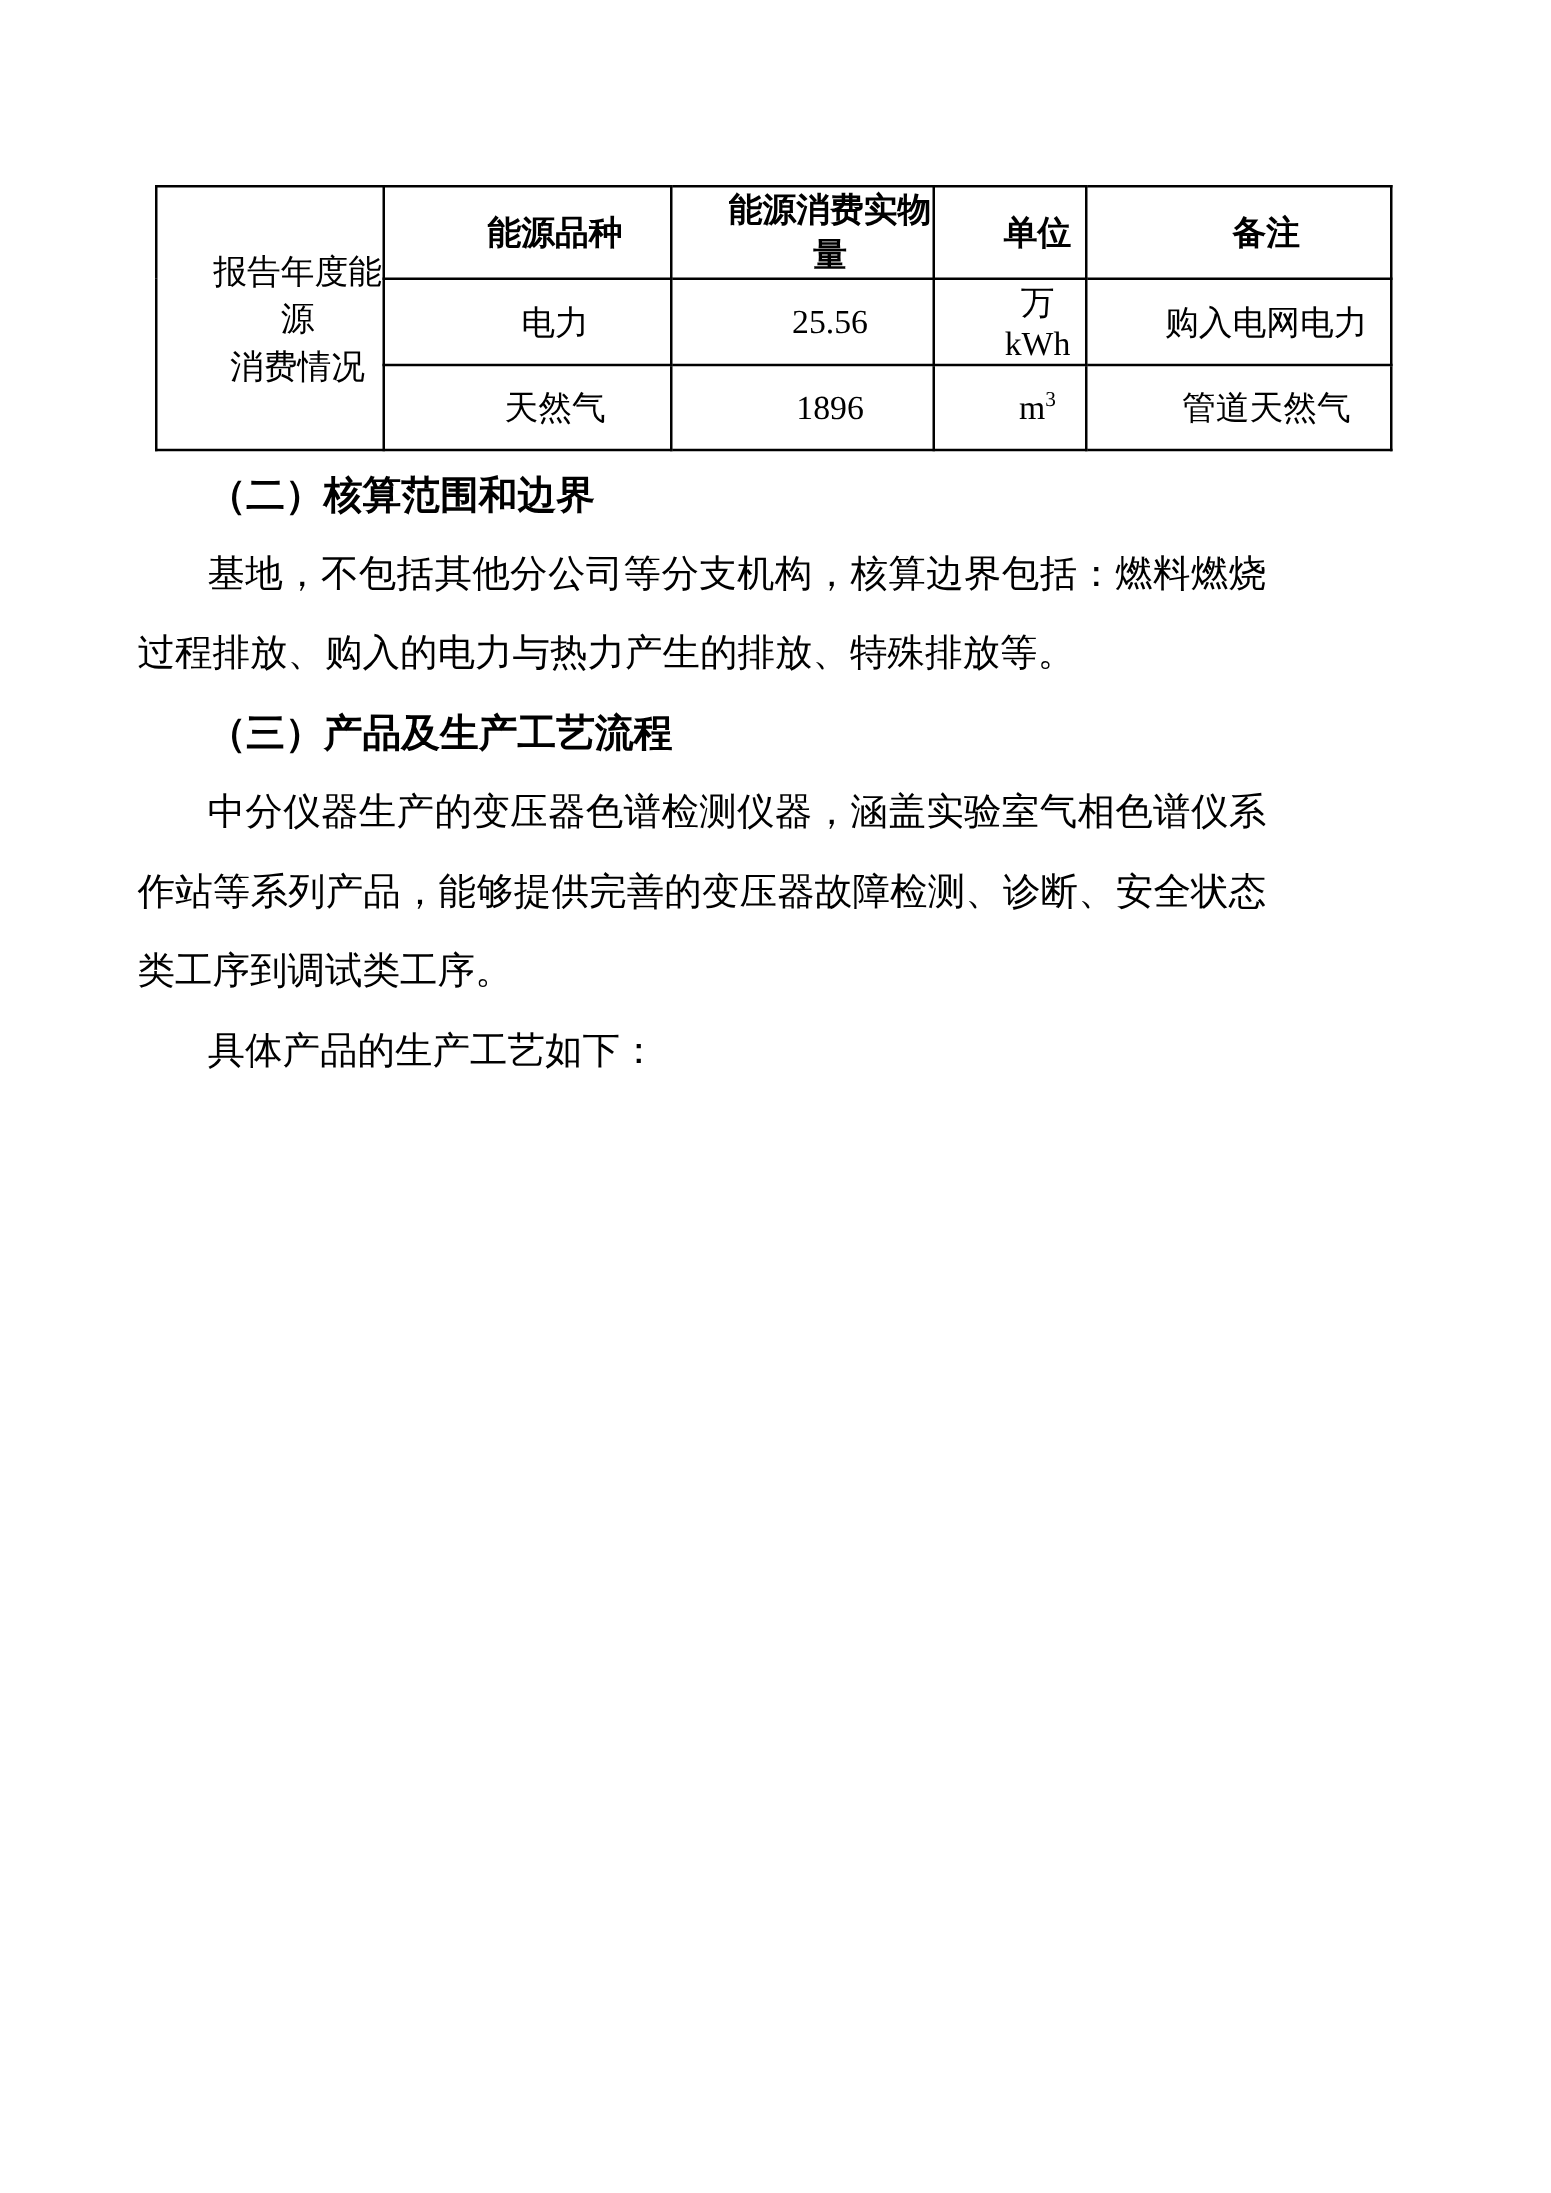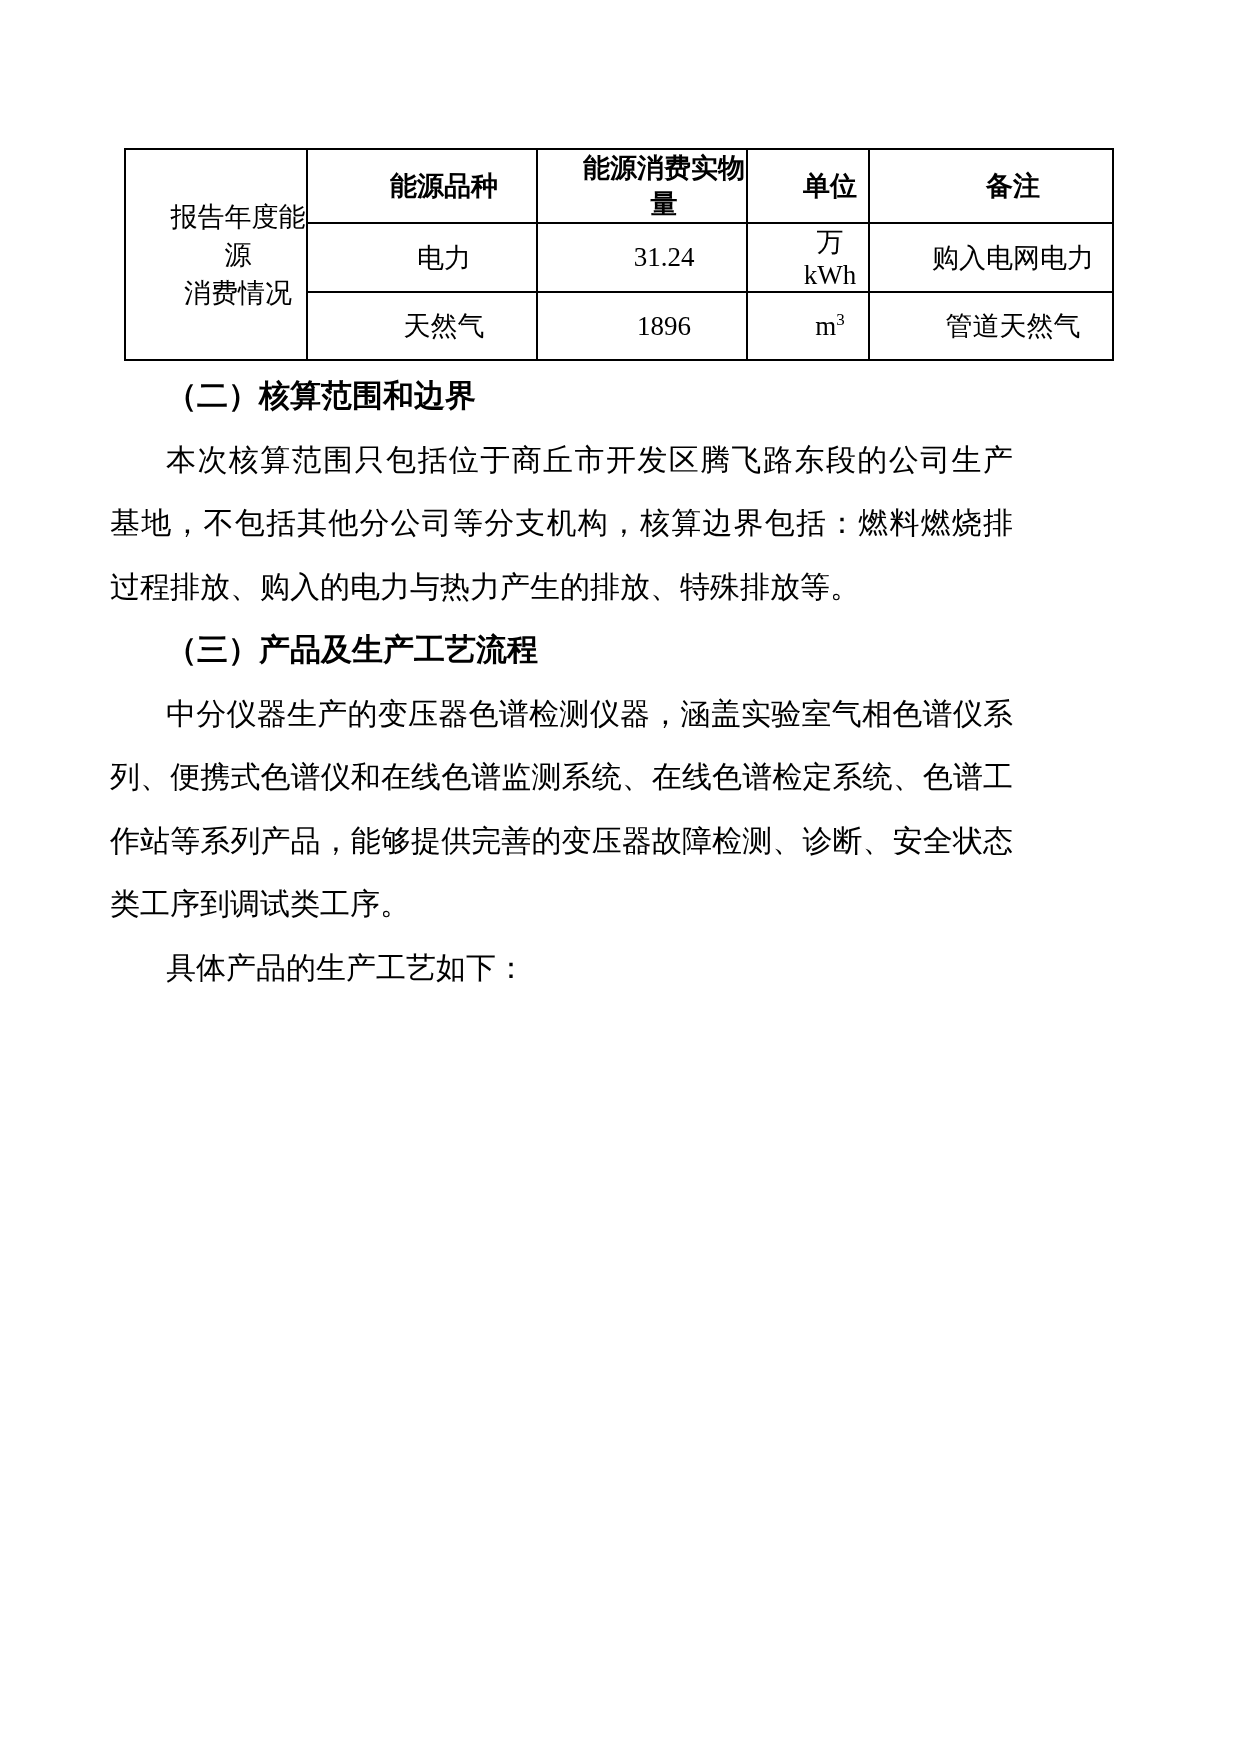--- a/index.html
+++ b/index.html
@@ -84,48 +84,46 @@
       <tr class="r-head">
         <td class="rowhead" rowspan="3">报告年度能源
 消费情况</td>
         <th>能源品种</th>
         <th>能源消费实物量</th>
         <th>单位</th>
         <th>备注</th>
       </tr>
       <tr class="r-1">
         <td>电力</td>
-        <td>31.24</td>
+        <td>25.56</td>
         <td><span>万 kWh</span><sup></sup></td>
         <td>购入电网电力</td>
       </tr>
       <tr class="r-2">
         <td>天然气</td>
         <td>1896</td>
         <td><span>m</span><sup>3</sup></td>
         <td>管道天然气</td>
       </tr>
     </tbody>
   </table>
 
   <div class="text-block">
 
     <div class="heading">（二）核算范围和边界</div>
 
     <div class="para">
-      <div class="line">本次核算范围只包括位于商丘市开发区腾飞路东段的公司生产</div>
       <div class="line">基地，不包括其他分公司等分支机构，核算边界包括：燃料燃烧排放、</div>
       <div class="line">过程排放、购入的电力与热力产生的排放、特殊排放等。</div>
     </div>
 
     <div class="heading">（三）产品及生产工艺流程</div>
 
     <div class="para">
       <div class="line">中分仪器生产的变压器色谱检测仪器，涵盖实验室气相色谱仪系</div>
-      <div class="line">列、便携式色谱仪和在线色谱监测系统、在线色谱检定系统、色谱工</div>
       <div class="line">作站等系列产品，能够提供完善的变压器故障检测、诊断、安全状态</div>
       <div class="line">类工序到调试类工序。</div>
     </div>
 
     <div class="para">
       <div class="line">具体产品的生产工艺如下：</div>
     </div>
 
   </div>
 </div>

